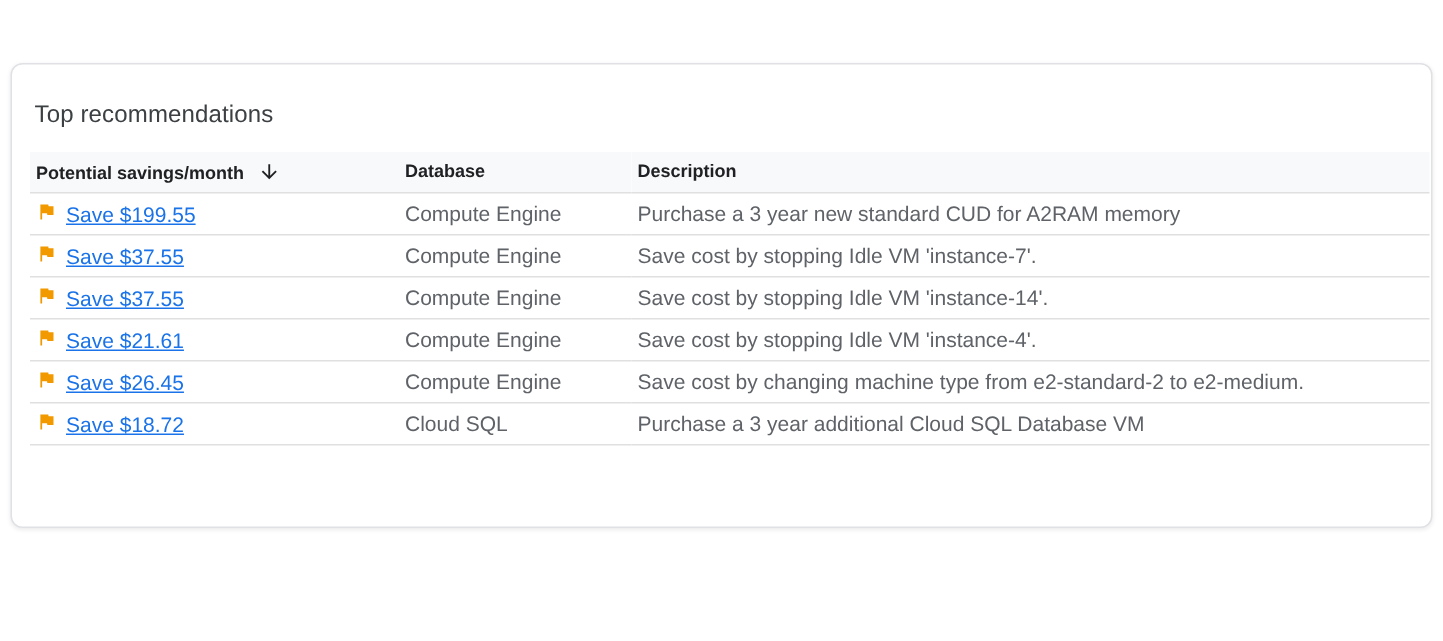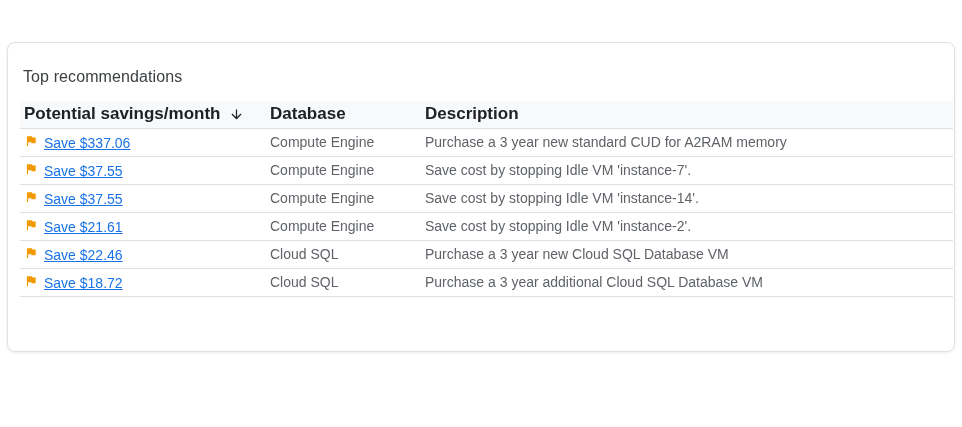--- a/index.html
+++ b/index.html
@@ -43,21 +43,21 @@
     border-collapse:collapse;
     margin:15px 0 0 12px;
     width:calc(100% - 13px);
     table-layout:fixed;
   }
   table.recs col.c1{width:246px;}
   table.recs col.c2{width:155px;}
   th{
     background:var(--header-bg);
     text-align:left;
-    font-size:17px;
+    font-size:12px;
     font-weight:bold;
     color:var(--header-text);
     height:27px;
     padding:0 4px 0 4px;
     border-bottom:1px solid var(--divider);
     white-space:nowrap;
     overflow:hidden;
   }
   td{
     height:28px;
@@ -113,21 +113,21 @@
         <th>
           <span>Description</span>
         </th>
       </tr>
     </thead>
     <tbody id="rows">
   <tr>
     <td>
       <span class="flag"><svg viewBox="0 0 24 24" width="14" height="14">
                 <path fill="currentColor" d="M14.4 6L14 4H5v17h2v-7h5.6l.4 2h7V6z"></path>
-              </svg></span><a href="#" class="savings-link">Save $337.06</a>
+              </svg></span><a href="#" class="savings-link">Save $199.55</a>
     </td>
     <td>
       <span>Compute Engine</span>
     </td>
     <td>
       <span>Purchase a 3 year new standard CUD for A2RAM memory</span>
     </td>
   </tr>
 
 
@@ -163,38 +163,38 @@
   <tr>
     <td>
       <span class="flag"><svg viewBox="0 0 24 24" width="14" height="14">
                 <path fill="currentColor" d="M14.4 6L14 4H5v17h2v-7h5.6l.4 2h7V6z"></path>
               </svg></span><a href="#" class="savings-link">Save $21.61</a>
     </td>
     <td>
       <span>Compute Engine</span>
     </td>
     <td>
-      <span>Save cost by stopping Idle VM 'instance-2'.</span>
-    </td>
-  </tr>
-
-
-  <tr>
-    <td>
-      <span class="flag"><svg viewBox="0 0 24 24" width="14" height="14">
-                <path fill="currentColor" d="M14.4 6L14 4H5v17h2v-7h5.6l.4 2h7V6z"></path>
-              </svg></span><a href="#" class="savings-link">Save $22.46</a>
-    </td>
-    <td>
-      <span>Cloud SQL</span>
-    </td>
-    <td>
-      <span>Purchase a 3 year new Cloud SQL Database VM</span>
-    </td>
-  </tr>
+      <span>Save cost by stopping Idle VM 'instance-4'.</span>
+    </td>
+  </tr>
+
+  <tr>
+    <td>
+      <span class="flag"><svg viewBox="0 0 24 24" width="14" height="14">
+                <path fill="currentColor" d="M14.4 6L14 4H5v17h2v-7h5.6l.4 2h7V6z"></path>
+              </svg></span><a href="#" class="savings-link">Save $26.45</a>
+    </td>
+    <td>
+      <span>Compute Engine</span>
+    </td>
+    <td>
+      <span>Save cost by changing machine type from e2-standard-2 to e2-medium.</span>
+    </td>
+  </tr>
+
 
   <tr>
     <td>
       <span class="flag"><svg viewBox="0 0 24 24" width="14" height="14">
                 <path fill="currentColor" d="M14.4 6L14 4H5v17h2v-7h5.6l.4 2h7V6z"></path>
               </svg></span><a href="#" class="savings-link">Save $18.72</a>
     </td>
     <td>
       <span>Cloud SQL</span>
     </td>

